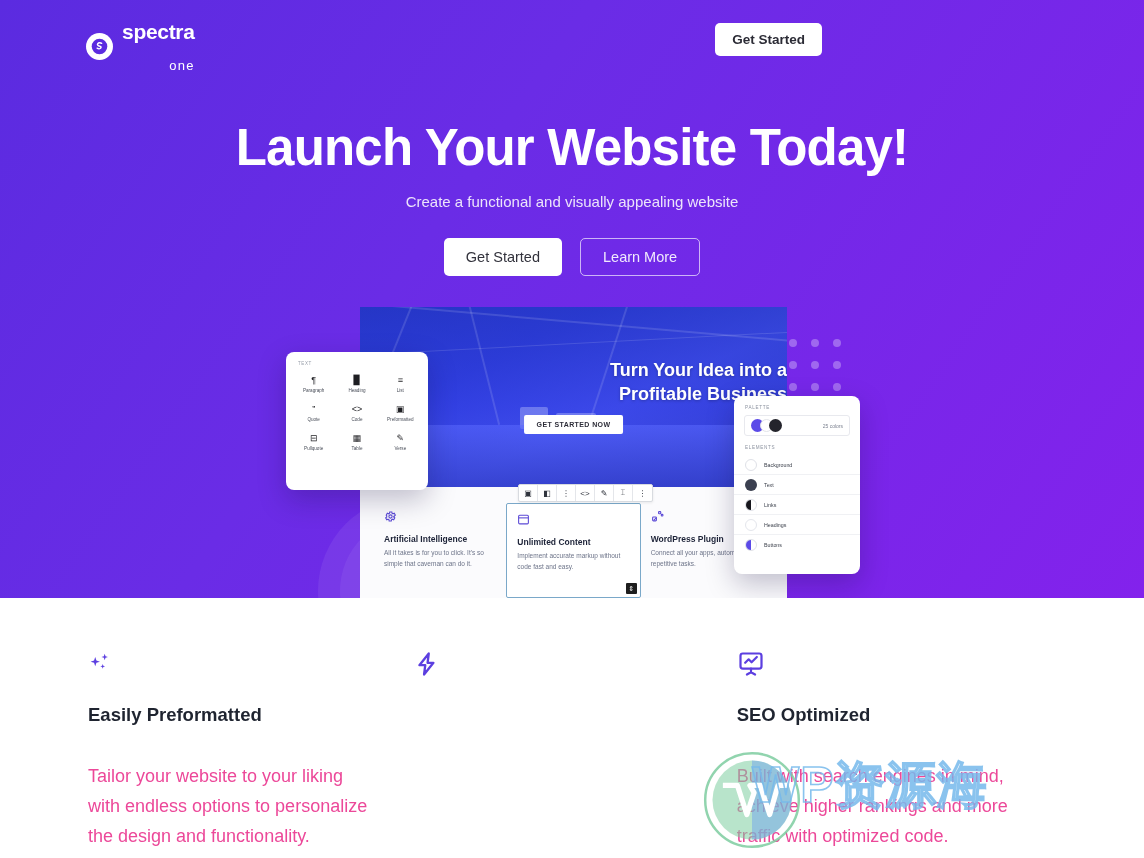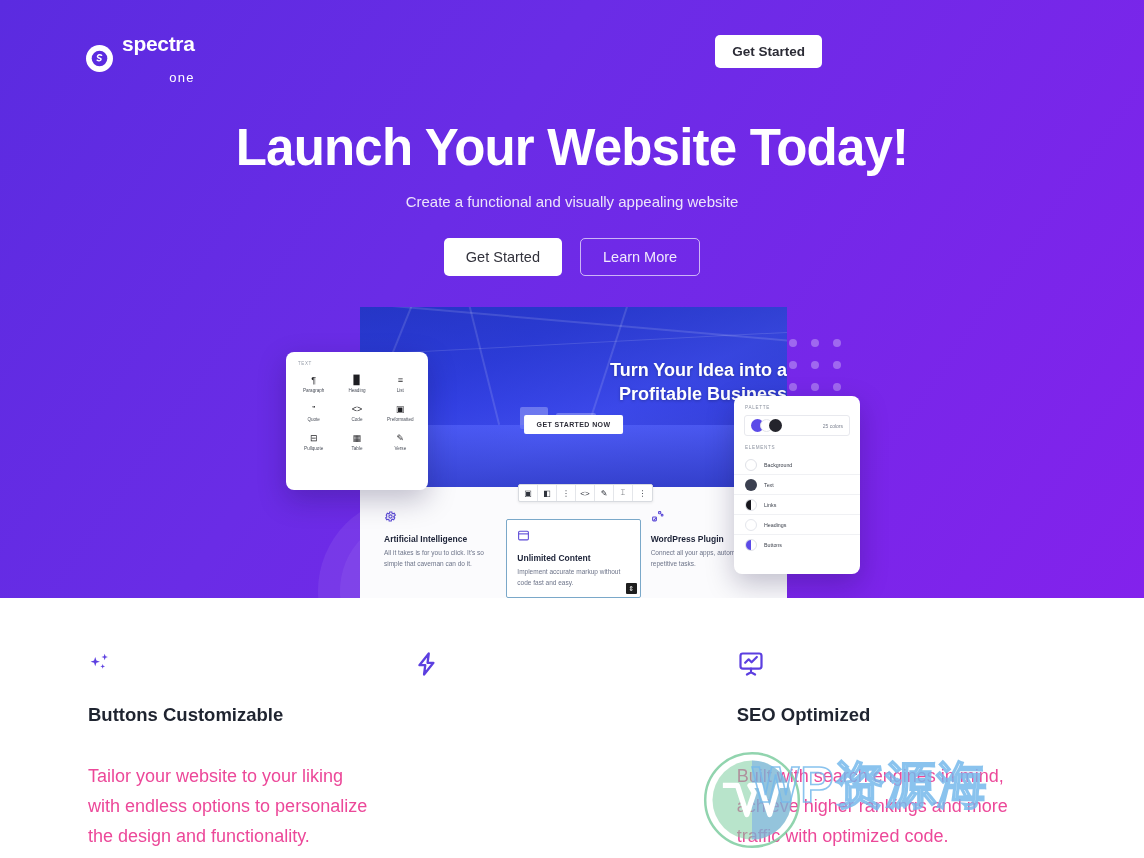--- a/index.html
+++ b/index.html
@@ -32,21 +32,21 @@
     display: grid; grid-template-columns: repeat(3, 1fr);
     grid-template-rows: repeat(3, 1fr); gap: 0;
   }
   .dot-grid i {
     width: 8px; height: 8px; border-radius: 50%;
     background: rgba(255,255,255,0.30); justify-self: start; align-self: start;
   }
 
   
   .nav {
-    position: absolute; left: 0; top: 12px; width: 904px; height: 76px;
+    position: absolute; left: 0; top: 0; width: 904px; height: 76px;
     display: flex; align-items: center;
   }
   .logo { position: absolute; left: 86px; top: 21px; display: flex; align-items: center; gap: 9px; }
   .logo-mark {
     width: 27px; height: 27px; border-radius: 50%; background: #ffffff;
     display: flex; align-items: center; justify-content: center;
   }
   .logo-mark svg { display:block; }
   .logo-text { display: flex; flex-direction: column; line-height: 1; }
   .logo-name { color: #fff; font-size: 21px; font-weight: 700; letter-spacing: -0.3px; }
@@ -121,21 +121,21 @@
     padding: 6px 13px; cursor: pointer; white-space: nowrap;
   }
 
   .mock-features {
     position: absolute; left: 0; top: 180px; width: 427px; height: 111px;
     display: flex; gap: 0; padding: 16px 14px 0 14px;
   }
   .mf { flex: 1; padding: 6px 10px 0 10px; }
   .mf.sel {
     border: 1px solid #7aa8c9; background: #fff; border-radius: 2px;
-    padding: 8px 10px; position: relative; margin-top: 16px;
+    padding: 8px 10px; position: relative;
   }
   .mf-icon { color: #5c4ad6; margin-bottom: 7px; display: block; }
   .mf-title { color: #1d2338; font-size: 8.5px; font-weight: 700; margin-bottom: 4px; }
   .mf-text { color: #6d7489; font-size: 6.5px; line-height: 1.65; }
   .mf-badge {
     position: absolute; right: 3px; bottom: 3px; width: 11px; height: 11px;
     background: #1e1e1e; border-radius: 1px; color: #fff;
     font-size: 7px; display: flex; align-items: center; justify-content: center;
   }
   .blk-toolbar {
@@ -402,21 +402,21 @@
 
   <section class="features">
     <div class="feat">
       <span class="feat-icon">
         <svg width="28" height="28" viewBox="0 0 24 24" fill="#5c3fe0">
           <path d="M6.2 6.0 7.2 9.0 10.2 10.0 7.2 11.0 6.2 14.0 5.2 11.0 2.2 10.0 5.2 9.0Z"></path>
           <path d="M14.3 3.2 15.0 5.3 17.1 6.0 15.0 6.7 14.3 8.8 13.6 6.7 11.5 6.0 13.6 5.3Z"></path>
           <path d="M12.6 12.0 13.1 13.5 14.6 14.0 13.1 14.5 12.6 16.0 12.1 14.5 10.6 14.0 12.1 13.5Z"></path>
         </svg>
       </span>
-      <h3 class="feat-title">Buttons Customizable</h3>
+      <h3 class="feat-title">Easily Preformatted</h3>
       <p class="feat-text">Tailor your website to your liking with endless options to personalize the design and functionality.</p>
     </div>
 
     <div class="feat">
       <span class="feat-icon">
         <svg width="28" height="28" viewBox="0 0 24 24" fill="none" stroke="#5c3fe0" stroke-width="2" stroke-linejoin="round" stroke-linecap="round">
           <path d="M13.5 3 5.5 13h5l-1 8 8-10h-5z"></path>
         </svg>
       </span>
     </div>

